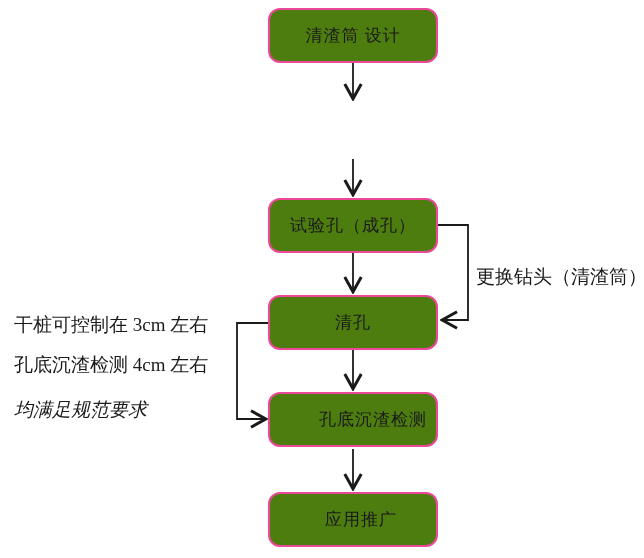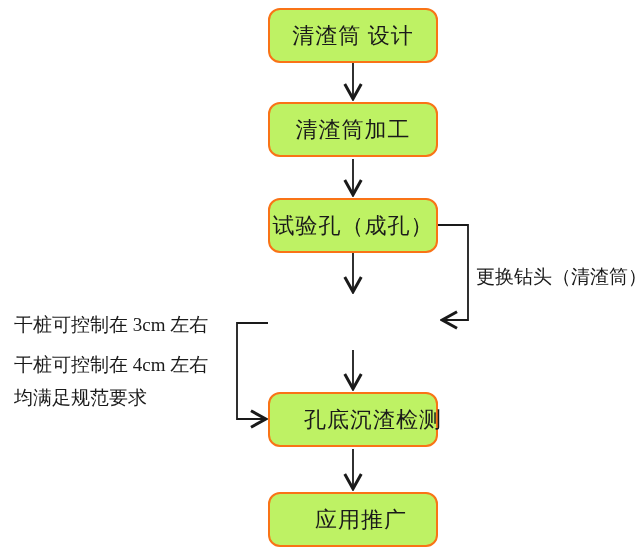--- a/index.html
+++ b/index.html
@@ -22,27 +22,27 @@
     top: 0;
     width: 644px;
     height: 558px;
   }
   .node {
     position: absolute;
     left: 268px;
     width: 170px;
     height: 55px;
     box-sizing: border-box;
-    border: 2px solid #f97316;
+    border: 2px solid #ec4899;
     border-radius: 12px;
-    background: #bef264;
+    background: #4d7c0f;
     display: flex;
     align-items: center;
     justify-content: center;
-    font-size: 22px;
+    font-size: 17px;
     letter-spacing: 1px;
     white-space: nowrap;
   }
   .node-design            { top: 8px;   }
   .node-fabrication       { top: 102px; }
   .node-test-hole         { top: 198px; text-align: center; }
   .node-hole-cleaning     { top: 295px; }
   .node-sediment-detect   { top: 392px; padding-left: 40px; }
   .node-application       { top: 492px; padding-left: 16px; }
 
@@ -55,21 +55,21 @@
   }
   .note-line {
     position: absolute;
     left: 14px;
     font-size: 19px;
     white-space: nowrap;
     text-align: right;
   }
   .note-line-1 { top: 312px; }
   .note-line-2 { top: 352px; }
-  .note-line-3 { top: 385px; }
+  .note-line-3 { top: 397px; font-style: italic; }
 </style>
 </head>
 <body>
 
 <div class="canvas">
 
   <svg class="connector-layer" viewBox="0 0 644 558" xmlns="http://www.w3.org/2000/svg">
     <defs>
       <marker id="arrow" viewBox="0 0 12 12" refX="10" refY="6" markerWidth="11" markerHeight="11" orient="auto-start-reverse">
         <path d="M1.5,1 L10.5,6 L1.5,11" fill="none" stroke="#1a1a1a" stroke-width="1.8"></path>
@@ -83,36 +83,36 @@
       <path d="M353,449 L353,488" marker-end="url(#arrow)"></path>
       <path d="M438,225 L468,225 L468,320 L443,320" marker-end="url(#arrow)"></path>
       <path d="M268,323 L237,323 L237,419 L265,419" marker-end="url(#arrow)"></path>
     </g>
   </svg>
 
   <div class="node node-design">
     <span>清渣筒 设计</span>
   </div>
 
-  <div class="node node-fabrication">
-    <span>清渣筒加工</span>
-  </div>
 
   <div class="node node-test-hole">
     <span>试验孔（成孔）</span>
   </div>
 
+  <div class="node node-hole-cleaning">
+    <span>清孔</span>
+  </div>
 
   <div class="node node-sediment-detect">
     <span>孔底沉渣检测</span>
   </div>
 
   <div class="node node-application">
     <span>应用推广</span>
   </div>
 
   <div class="loop-label">更换钻头（清渣筒）</div>
 
   <div class="note-line note-line-1">干桩可控制在 3cm 左右</div>
-  <div class="note-line note-line-2">干桩可控制在 4cm 左右</div>
+  <div class="note-line note-line-2">孔底沉渣检测 4cm 左右</div>
   <div class="note-line note-line-3">均满足规范要求</div>
 
 </div>
 
 </body></html>

